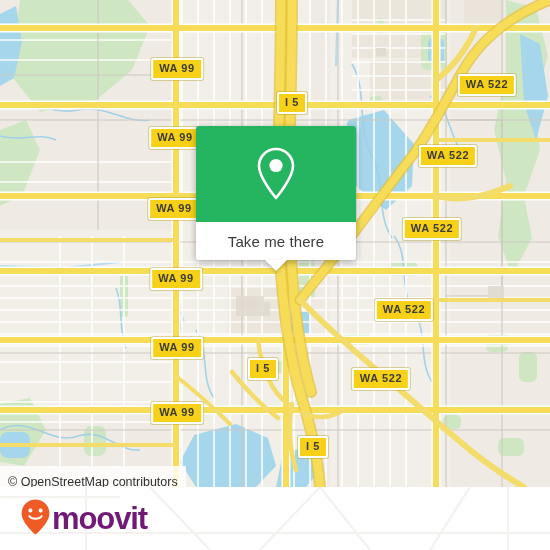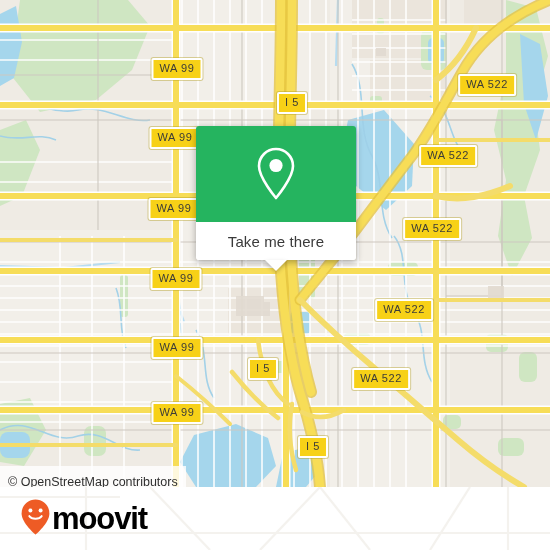--- a/index.html
+++ b/index.html
@@ -39,21 +39,21 @@
 
   
   .shield {
     position: absolute;
     background: #f7d117;
     border: 2px solid #ffffff;
     border-radius: 2px;
     color: #3c3c38;
     font-family: "Liberation Sans", sans-serif;
     font-size: 11px;
-    font-weight: normal;
+    font-weight: bold;
     letter-spacing: 0.6px;
     line-height: 1;
     padding: 3px 6px 4px 6px;
     white-space: nowrap;
     box-shadow: 0 0 0 1px rgba(180,160,40,0.45);
     transform: translate(-50%, -50%);
   }
 
   
   #popup {
@@ -410,17 +410,17 @@
 
     <div id="brand">
       <span>
         <svg width="31" height="38" viewBox="0 0 31 38" aria-hidden="true">
           <path d="M15.5 1.5 C7.8 1.5 1.6 7.7 1.6 15.4 C1.6 25 15.5 36.5 15.5 36.5 C15.5 36.5 29.4 25 29.4 15.4 C29.4 7.7 23.2 1.5 15.5 1.5 Z" fill="#ee5b25"></path>
           <circle cx="10.4" cy="12.6" r="2.0" fill="#ffffff"></circle>
           <circle cx="20.6" cy="12.6" r="2.0" fill="#ffffff"></circle>
           <path d="M9.4 18.2 C11.6 21.6 19.4 21.6 21.6 18.2" fill="none" stroke="#ffffff" stroke-width="2.1" stroke-linecap="round"></path>
         </svg>
       </span>
-      <span id="brand-wordmark" style="color: #000000;">moovit</span>
+      <span id="brand-wordmark" style="color: #701a75;">moovit</span>
     </div>
   </div>
 
 </div>
 
 </body></html>

